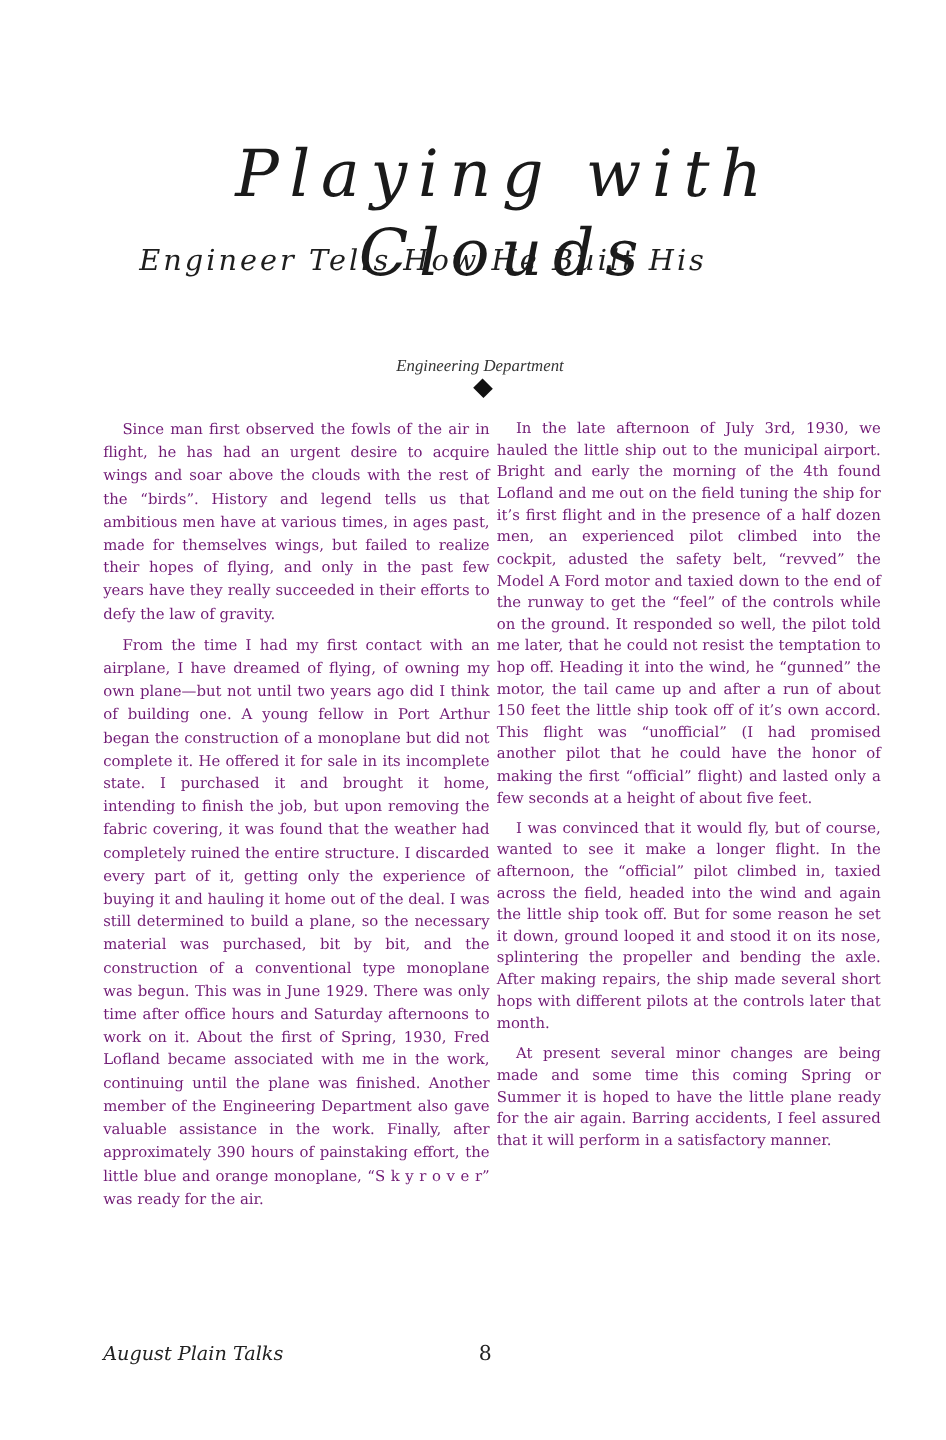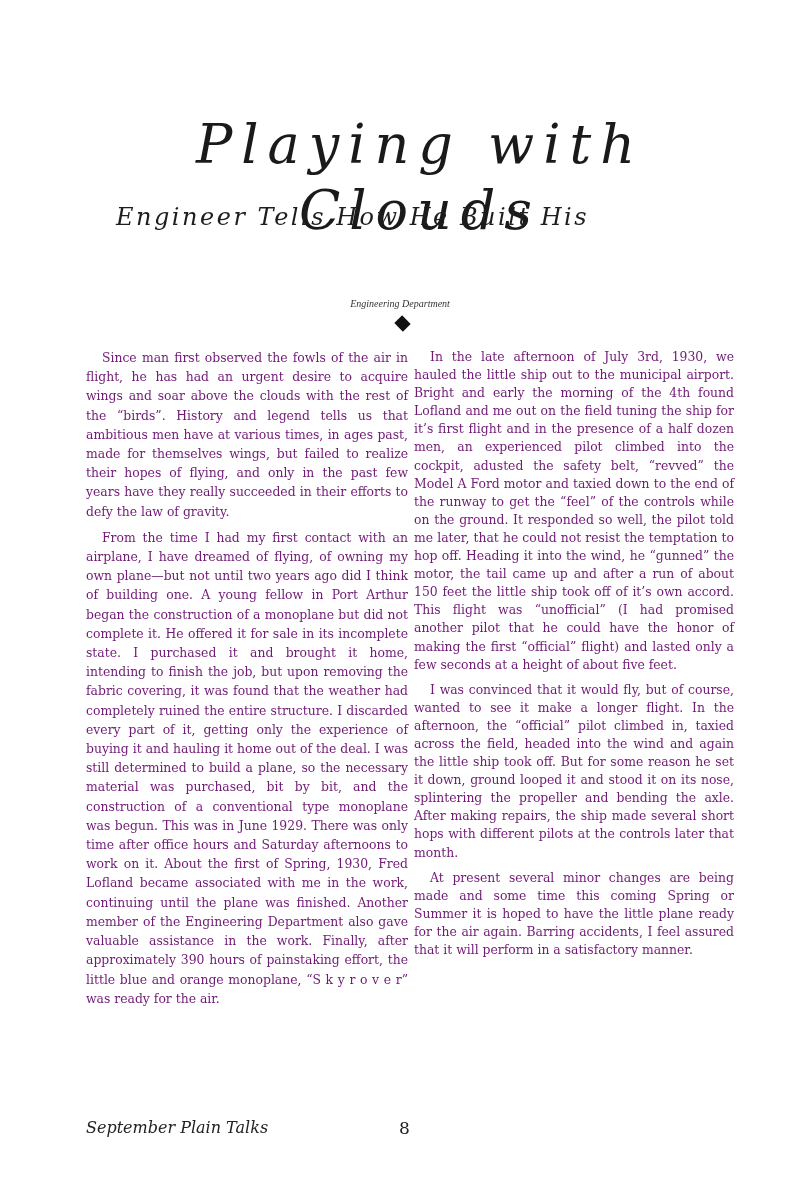--- a/index.html
+++ b/index.html
@@ -17,21 +17,21 @@
     position: absolute; left: 100px; top: 168px; width: 600px; text-align: left;
     font-family: "DejaVu Serif", serif; font-style: italic; font-size: 24px;
     letter-spacing: 2.5px; color: #1e1e1e; line-height: 42px; margin: 16px; font-weight: normal;
   }
   .byline {
     position: absolute; left: 100px; top: 258px; width: 600px; text-align: center;
     font-family: "DejaVu Serif", serif; font-size: 19px; letter-spacing: 2px; color: #222;
   }
   .dept {
     position: absolute; left: 100px; top: 286px; width: 600px; text-align: center;
-    font-family: "Liberation Serif", serif; font-style: italic; font-size: 10px; color: #333;
+    font-family: "Liberation Serif", serif; font-style: italic; font-size: 14px; color: #333;
   }
   .ornament {
     position: absolute; left: 397px; top: 306px; width: 11px; height: 11px;
     background: #111; transform: rotate(45deg) scaleX(1.1);
   }
   .col {
     position: absolute; top: 336px; width: 322px;
     font-family: "DejaVu Serif", serif; font-size: 12.4px; line-height: 19.2px;
     color: #701a75; text-align: justify;
   }
@@ -62,15 +62,15 @@
     <p>Since man first observed the fowls of the air in flight, he has had an urgent desire to acquire wings and soar above the clouds with the rest of the “birds”. History and legend tells us that ambitious men have at various times, in ages past, made for themselves wings, but failed to realize their hopes of flying, and only in the past few years have they really succeeded in their efforts to defy the law of gravity.</p>
     <p>From the time I had my first contact with an airplane, I have dreamed of flying, of owning my own plane—but not until two years ago did I think of building one. A young fellow in Port Arthur began the construction of a monoplane but did not complete it. He offered it for sale in its incomplete state. I purchased it and brought it home, intending to finish the job, but upon removing the fabric covering, it was found that the weather had completely ruined the entire structure. I discarded every part of it, getting only the experience of buying it and hauling it home out of the deal. I was still determined to build a plane, so the necessary material was purchased, bit by bit, and the construction of a conventional type monoplane was begun. This was in June 1929. There was only time after office hours and Saturday afternoons to work on it. About the first of Spring, 1930, Fred Lofland became associated with me in the work, continuing until the plane was finished. Another member of the Engineering Department also gave valuable assistance in the work. Finally, after approximately 390 hours of painstaking effort, the little blue and orange monoplane, “S k y r o v e r” was ready for the air.</p>
   </div>
 
   <div class="col right">
     <p>In the late afternoon of July 3rd, 1930, we hauled the little ship out to the municipal airport. Bright and early the morning of the 4th found Lofland and me out on the field tuning the ship for it’s first flight and in the presence of a half dozen men, an experienced pilot climbed into the cockpit, adusted the safety belt, “revved” the Model A Ford motor and taxied down to the end of the runway to get the “feel” of the controls while on the ground. It responded so well, the pilot told me later, that he could not resist the temptation to hop off. Heading it into the wind, he “gunned” the motor, the tail came up and after a run of about 150 feet the little ship took off of it’s own accord. This flight was “unofficial” (I had promised another pilot that he could have the honor of making the first “official” flight) and lasted only a few seconds at a height of about five feet.</p>
     <p>I was convinced that it would fly, but of course, wanted to see it make a longer flight. In the afternoon, the “official” pilot climbed in, taxied across the field, headed into the wind and again the little ship took off. But for some reason he set it down, ground looped it and stood it on its nose, splintering the propeller and bending the axle. After making repairs, the ship made several short hops with different pilots at the controls later that month.</p>
     <p style="margin-bottom:0">At present several minor changes are being made and some time this coming Spring or Summer it is hoped to have the little plane ready for the air again. Barring accidents, I feel assured that it will perform in a satisfactory manner.</p>
   </div>
 
-  <div class="footer-left">September Plain Talks</div>
+  <div class="footer-left">August Plain Talks</div>
   <div class="footer-page">8</div>
 </div>
 
 </body></html>

